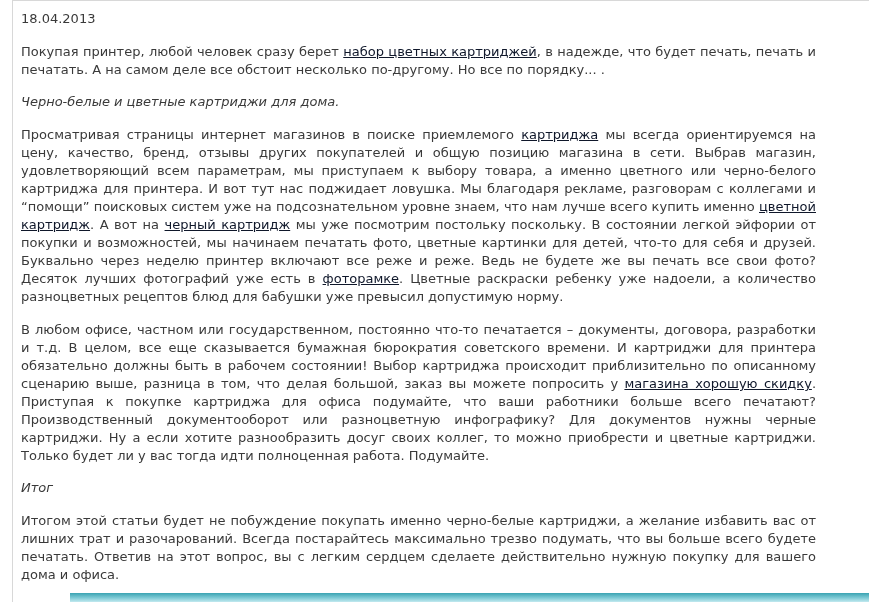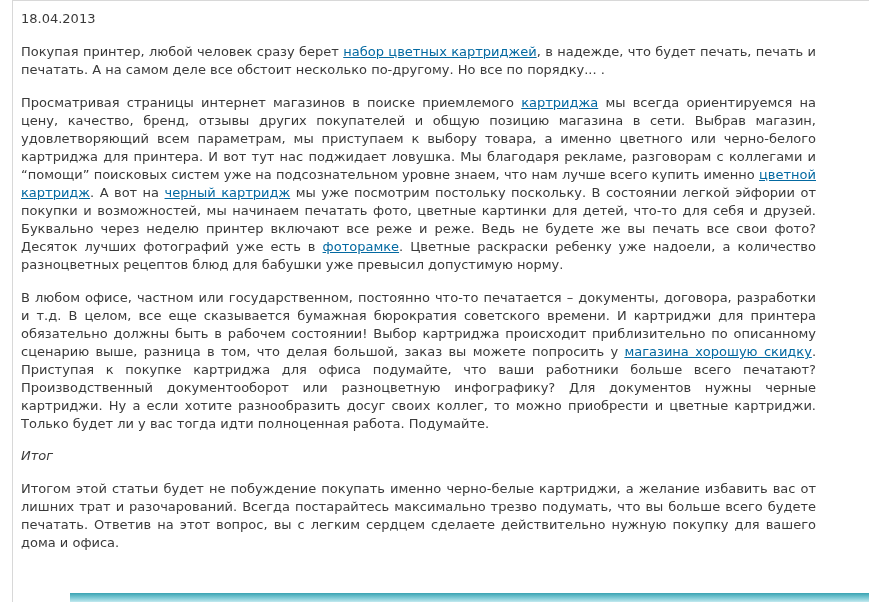--- a/index.html
+++ b/index.html
@@ -35,21 +35,21 @@
     margin: 15px 0 0 0;
   }
   .subhead {
     font-style: italic;
     font-weight: normal;
     font-size: 13px;
     line-height: 18px;
     margin: 14px 0 0 0;
   }
   .inline-link {
-    color: #0369a1;
+    color: #0f172a;
     text-decoration: underline;
     cursor: pointer;
   }
   .footer-bar {
     position: absolute;
     left: 57px;
     right: 0;
     bottom: 0;
     height: 9px;
     background: linear-gradient(to bottom, #3aa3b2 0%, #7fcbd6 55%, #c2e9ef 100%);
@@ -57,20 +57,21 @@
 </style>
 </head>
 <body>
 
 <div class="page">
   <div class="inner">
     <div class="date">18.04.2013</div>
 
     <p class="para">Покупая принтер, любой человек сразу берет <a href="#" class="inline-link">набор цветных картриджей</a>, в надежде, что будет печать, печать и печатать. А на самом деле все обстоит несколько по-другому. Но все по порядку... .</p>
 
+    <h3 class="subhead">Черно-белые и цветные картриджи для дома.</h3>
 
     <p class="para">Просматривая страницы интернет магазинов в поиске приемлемого <a href="#" class="inline-link">картриджа</a> мы всегда ориентируемся на цену, качество, бренд, отзывы других покупателей и общую позицию магазина в сети. Выбрав магазин, удовлетворяющий всем параметрам, мы приступаем к выбору товара, а именно цветного или черно-белого картриджа для принтера. И вот тут нас поджидает ловушка. Мы благодаря рекламе, разговорам с коллегами и “помощи” поисковых систем уже на подсознательном уровне знаем, что нам лучше всего купить именно <a href="#" class="inline-link">цветной картридж</a>. А вот на <a href="#" class="inline-link">черный картридж</a> мы уже посмотрим постольку поскольку. В состоянии легкой эйфории от покупки и возможностей, мы начинаем печатать фото, цветные картинки для детей, что-то для себя и друзей. Буквально через неделю принтер включают все реже и реже. Ведь не будете же вы печать все свои фото? Десяток лучших фотографий уже есть в <a href="#" class="inline-link">фоторамке</a>. Цветные раскраски ребенку уже надоели, а количество разноцветных рецептов блюд для бабушки уже превысил допустимую норму.</p>
 
 
     <p class="para">В любом офисе, частном или государственном, постоянно что-то печатается – документы, договора, разработки и т.д. В целом, все еще сказывается бумажная бюрократия советского времени. И картриджи для принтера обязательно должны быть в рабочем состоянии! Выбор картриджа происходит приблизительно по описанному сценарию выше, разница в том, что делая большой, заказ вы можете попросить у <a href="#" class="inline-link">магазина хорошую скидку</a>. Приступая к покупке картриджа для офиса подумайте, что ваши работники больше всего печатают? Производственный документооборот или разноцветную инфографику? Для документов нужны черные картриджи. Ну а если хотите разнообразить досуг своих коллег, то можно приобрести и цветные картриджи. Только будет ли у вас тогда идти полноценная работа. Подумайте.</p>
 
     <h3 class="subhead">Итог</h3>
 
     <p class="para">Итогом этой статьи будет не побуждение покупать именно черно-белые картриджи, а желание избавить вас от лишних трат и разочарований. Всегда постарайтесь максимально трезво подумать, что вы больше всего будете печатать. Ответив на этот вопрос, вы с легким сердцем сделаете действительно нужную покупку для вашего дома и офиса.</p>
 

